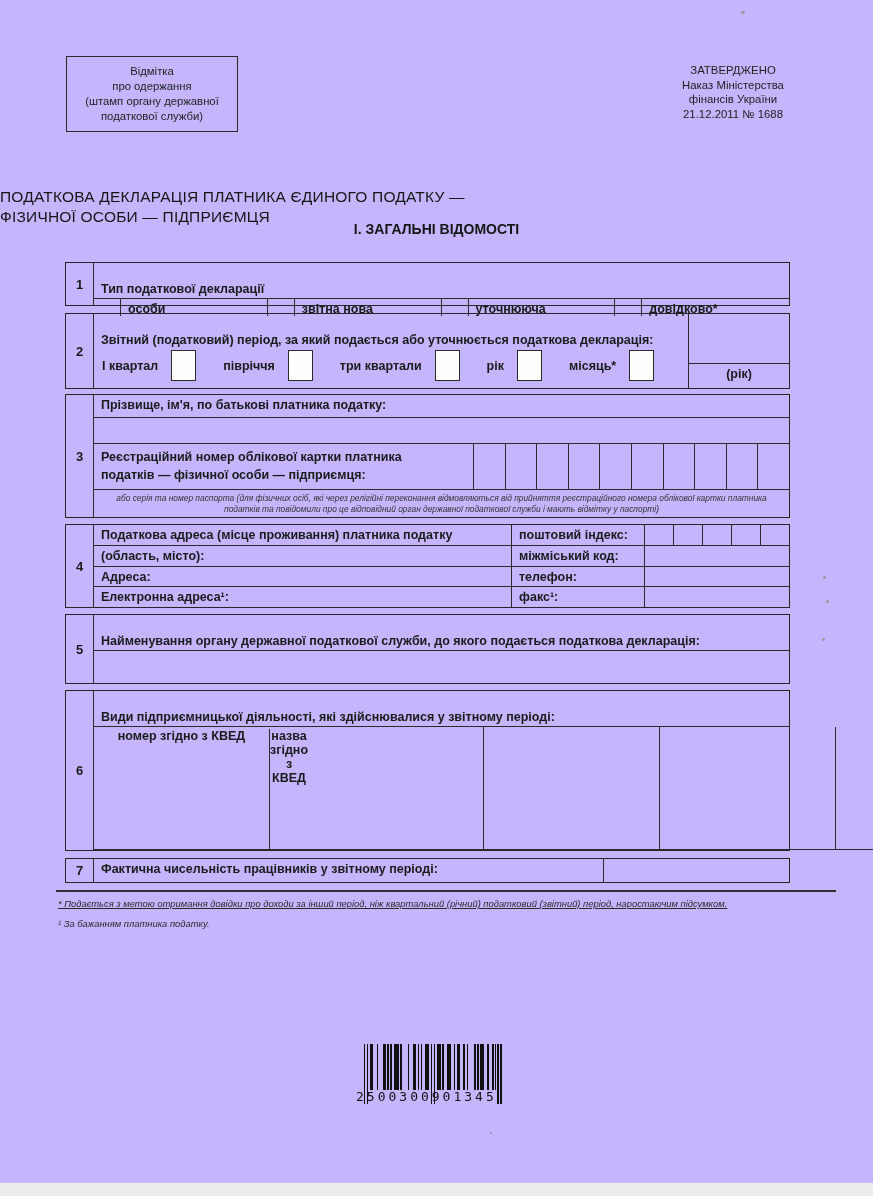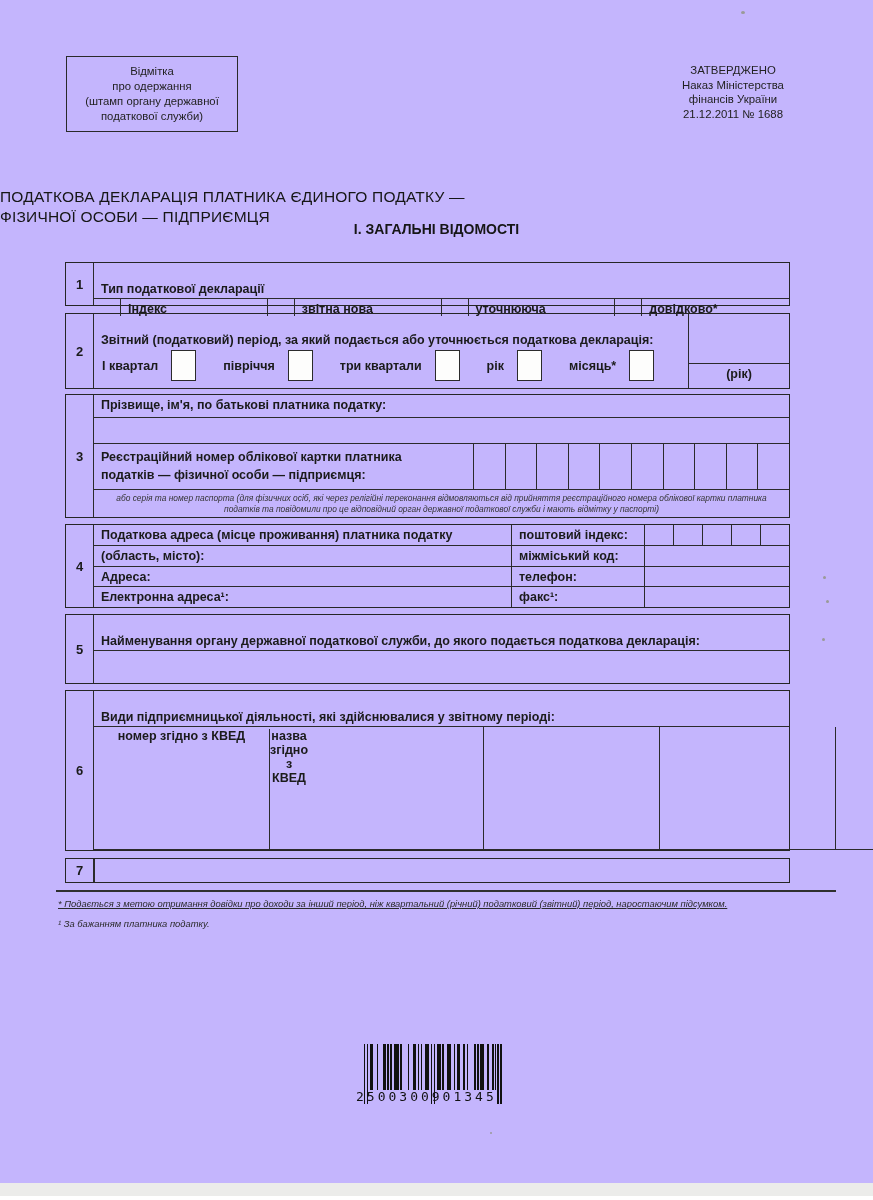--- a/index.html
+++ b/index.html
@@ -146,21 +146,21 @@
   </div>
   <div class="section-title">І. ЗАГАЛЬНІ ВІДОМОСТІ</div>
 
   <div class="frow" id="row1">
     <div class="numcell">1</div>
     <div class="rcontent">
       <div class="hdr">Тип податкової декларації</div>
       <div class="opts">
         <div class="opt">
           <div class="chk"></div>
-          <div class="olbl">індекс</div>
+          <div class="olbl">особи</div>
         </div>
         <div class="opt">
           <div class="chk"></div>
           <div class="olbl">звітна нова</div>
         </div>
         <div class="opt">
           <div class="chk"></div>
           <div class="olbl">уточнююча</div>
         </div>
         <div class="opt">
@@ -295,20 +295,21 @@
         <div class="trow">
           <div class="tc1"></div>
           <div class="tc2"></div>
         </div>
       </div>
     </div>
   </div>
 
   <div class="frow" id="row7">
     <div class="numcell">7</div>
+    <div class="lbl7">Фактична чисельність працівників у звітному періоді:</div>
     <div class="val7"></div>
   </div>
 
   <div class="hrule"></div>
   <div class="footnote" id="fn1">* Подається з метою отримання довідки про доходи за інший період, ніж квартальний (річний) податковий (звітний) період, наростаючим підсумком.</div>
   <div class="footnote" id="fn2">¹ За бажанням платника податку.</div>
 
   <div class="barcode">
     <div class="bars" id="bc-bars">
         <div style="left: 0px; width: 1.45px; height: 60px;"></div>

